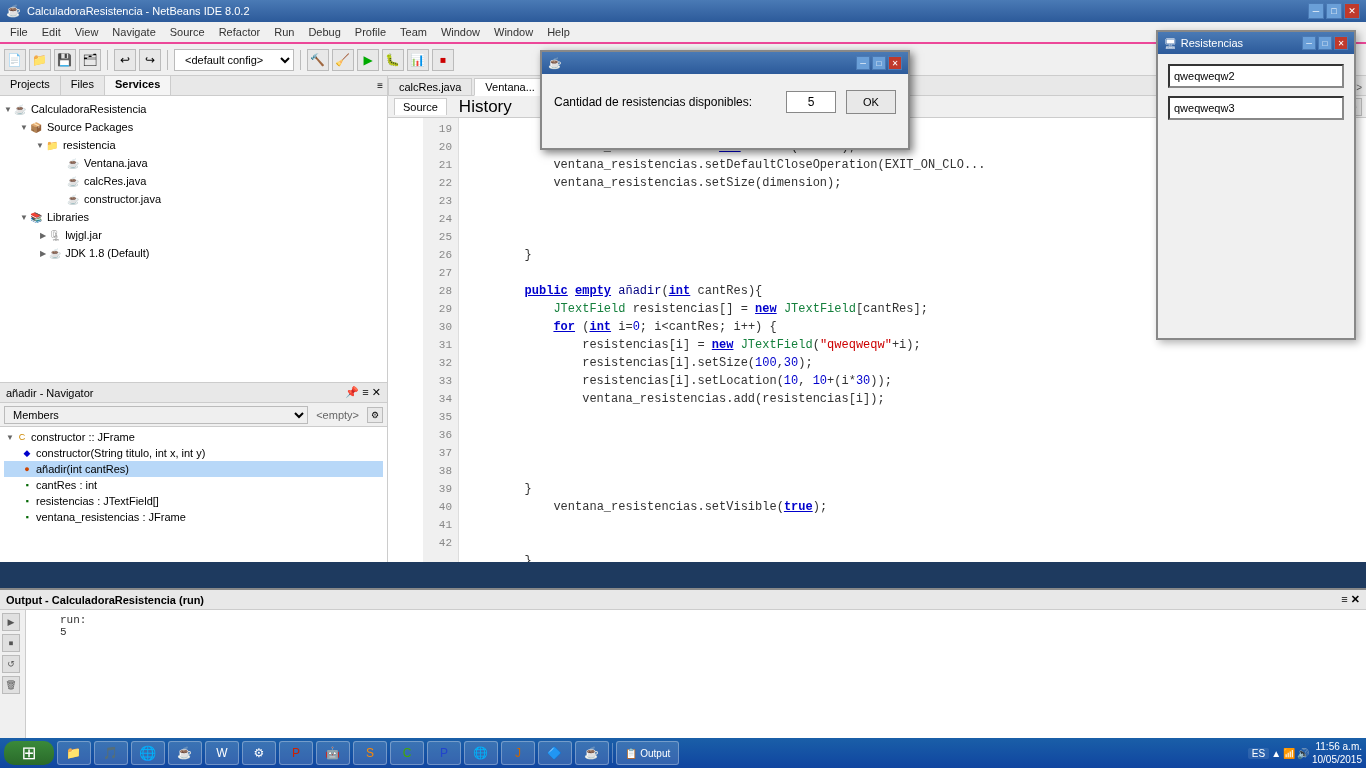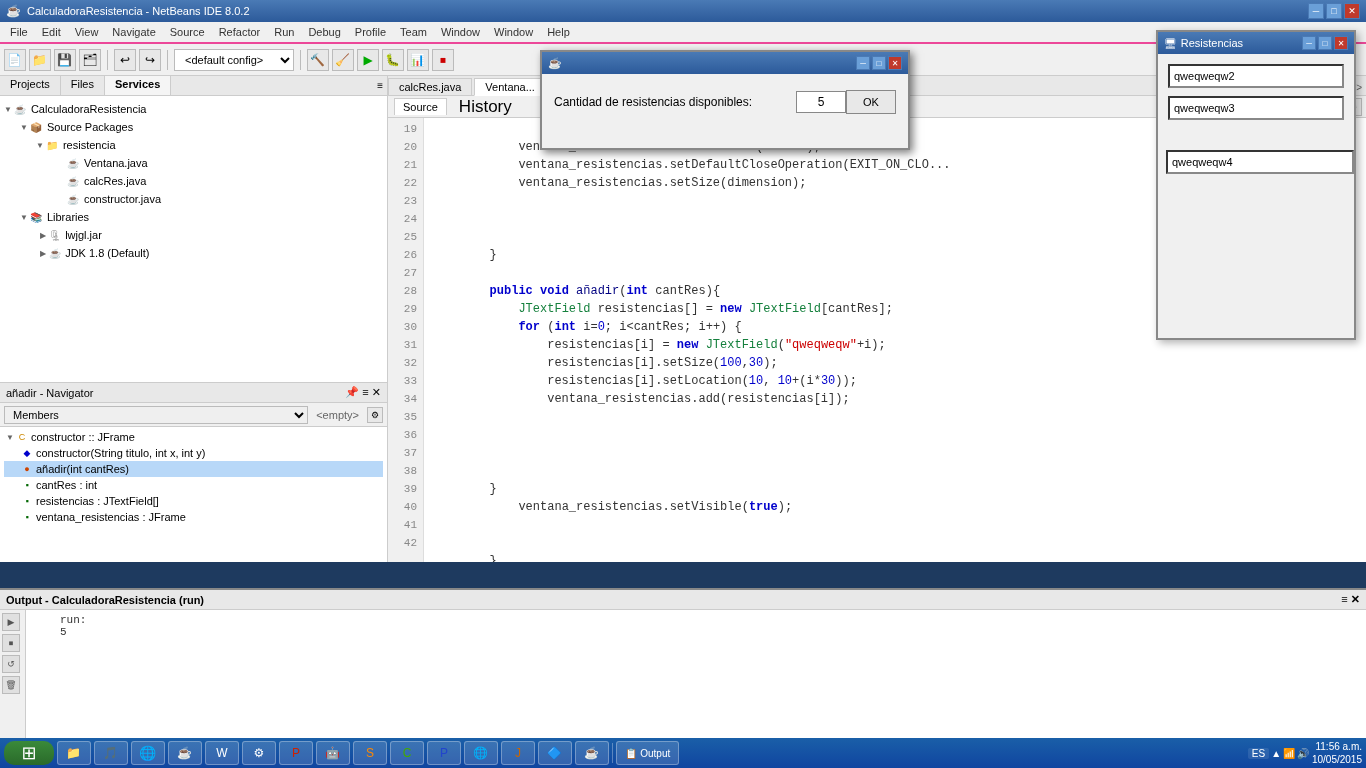--- a/index.html
+++ b/index.html
@@ -48,46 +48,46 @@
     .nav-item-icon { width: 14px; height: 14px; display: inline-flex; align-items: center; justify-content: center; font-size: 9px; margin-right: 2px; }
     .constructor-icon { color: #0000cc; }
     .method-icon { color: #cc4400; }
     .field-icon { color: #006600; }
 
     
     .editor-area { flex: 1; display: flex; flex-direction: column; background: white; }
     .editor-tabs { height: 20px; display: flex; background: #e8e8e8; border-bottom: 1px solid #ccc; align-items: flex-end; }
     .editor-tab { padding: 2px 10px; font-size: 11px; cursor: pointer; border: 1px solid #ccc; border-bottom: none; background: #e8e8e8; margin-right: 2px; }
     .editor-tab.active { background: white; border-bottom: 1px solid white; margin-bottom: -1px; }
-    .editor-content { flex: 1; overflow: auto; display: flex; font-family: 'Courier New', monospace; font-size: 12px; }
+    .editor-content { flex: 1; overflow: auto; display: flex; font-family: 'Courier New', monospace; font-size: 12px; margin-left: 35px; }
     .line-numbers { width: 36px; background: #f0f0f0; color: #888; text-align: right; padding-right: 6px; padding-top: 2px; border-right: 1px solid #ddd; font-size: 11px; line-height: 18px; user-select: none; }
     .code-content { flex: 1; padding: 2px 8px; line-height: 18px; white-space: pre; color: #333; }
 
     
-    .kw { color: #0000cc; font-weight: bold; }
+    .kw { color: #0000cc; font-weight: bold; text-decoration: underline; }
     .type { color: #15803d; }
     .str { color: #cc0000; }
     .method { color: #000080; }
     .var { color: #333; }
     .num { color: #0000cc; }
 
     
     .resistencias-window { position: absolute; right: 10px; top: 30px; width: 200px; height: 310px; background: #f0f0f0; border: 2px solid #888; box-shadow: 3px 3px 8px rgba(0,0,0,0.3); z-index: 10; }
     .res-title-bar { height: 22px; background: linear-gradient(to bottom, #4a7ab5, #2c5a9a); display: flex; align-items: center; justify-content: space-between; padding: 0 6px; color: white; font-size: 11px; }
     .res-controls { display: flex; gap: 2px; }
     .res-btn { width: 14px; height: 14px; display: flex; align-items: center; justify-content: center; font-size: 8px; background: #6a9fd8; border: 1px solid #4a7ab5; color: white; cursor: pointer; }
     .res-btn.close { background: #c0392b; }
     .res-content { padding: 10px; display: flex; flex-direction: column; gap: 8px; }
     .res-field { height: 24px; border: 2px inset #888; background: white; padding: 2px 4px; font-size: 11px; width: 100%; }
     .dialog { position: absolute; left: 540px; top: 50px; width: 370px; height: 100px; background: #f0f0f0; border: 2px solid #888; box-shadow: 3px 3px 8px rgba(0,0,0,0.5); }
     .dialog-title { height: 22px; background: linear-gradient(to bottom, #4a7ab5, #2c5a9a); display: flex; align-items: center; justify-content: space-between; padding: 0 6px; color: white; font-size: 11px; }
     .dialog-controls { display: flex; gap: 2px; }
     .dialog-btn-ctrl { width: 14px; height: 14px; display: flex; align-items: center; justify-content: center; font-size: 8px; background: #6a9fd8; border: 1px solid #4a7ab5; color: white; cursor: pointer; }
     .dialog-btn-ctrl.close { background: #c0392b; }
-    .dialog-content { display: flex; align-items: center; padding: 16px 12px; }
+    .dialog-content { display: flex; align-items: center; padding: 16px 12px; gap: 10px; }
     .dialog-label { font-size: 12px; flex: 1; }
     .dialog-input { width: 50px; height: 22px; border: 1px solid #888; background: white; padding: 0 4px; font-size: 12px; text-align: center; }
     .dialog-ok { width: 50px; height: 24px; background: #e8e8e8; border: 1px solid #888; font-size: 11px; cursor: pointer; }
 
     
     .output-panel { position: absolute; bottom: 30px; left: 0; right: 0; height: 150px; background: white; border-top: 2px solid #888; z-index: 5; }
     .output-header { height: 20px; background: #e8e8e8; display: flex; align-items: center; justify-content: space-between; padding: 0 6px; border-bottom: 1px solid #ccc; font-size: 11px; font-weight: bold; }
     .output-content { margin-left: 26px; padding: 4px 8px; font-family: 'Courier New', monospace; font-size: 11px; color: #333; height: 130px; overflow: auto; }
     .output-body { display: flex; height: 130px; }
     .output-side { width: 26px; background: #f0f0f0; border-right: 1px solid #ccc; padding: 3px 2px; display: flex; flex-direction: column; gap: 3px; }
@@ -298,21 +298,21 @@
       </div>
       <div class="code-content">
 <span>            <span class="var">ventana_resistencias</span> = <span class="kw">new</span> <span class="type">JFrame</span>(titulo);</span>
 <span>            <span class="var">ventana_resistencias</span>.setDefaultCloseOperation(<span class="var">EXIT_ON_CLO</span>...</span>
 <span>            <span class="var">ventana_resistencias</span>.setSize(dimension);</span>
 <span></span>
 <span></span>
 <span></span>
 <span>        }</span>
 <span></span>
-<span>        <span class="kw">public</span> <span class="kw">void</span> <span class="method">añadir</span>(<span class="kw">int</span> cantRes){</span>
+<span>        <span class="kw">public</span> <span class="kw">empty</span> <span class="method">añadir</span>(<span class="kw">int</span> cantRes){</span>
 <span>            <span class="type">JTextField</span> resistencias[] = <span class="kw">new</span> <span class="type">JTextField</span>[cantRes];</span>
 <span>            <span class="kw">for</span> (<span class="kw">int</span> i=<span class="num">0</span>; i&lt;cantRes; i++) {</span>
 <span>                resistencias[i] = <span class="kw">new</span> <span class="type">JTextField</span>(<span class="str">"qweqweqw"</span>+i);</span>
 <span>                resistencias[i].setSize(<span class="num">100</span>,<span class="num">30</span>);</span>
 <span>                resistencias[i].setLocation(<span class="num">10</span>, <span class="num">10</span>+(i*<span class="num">30</span>));</span>
 <span>                <span class="var">ventana_resistencias</span>.add(resistencias[i]);</span>
 <span></span>
 <span></span>
 <span></span>
 <span></span>
@@ -336,23 +336,20 @@
       <div class="res-btn">─</div>
       <div class="res-btn">□</div>
       <div class="res-btn close">✕</div>
     </div>
   </div>
   <div class="res-content">
     <input class="res-field" type="text" value="qweqweqw2" style="">
     <input class="res-field" type="text" value="qweqweqw3" style="">
   </div>
 
-  <div style="padding-left:8px; margin-top:20px;">
-    <input class="res-field" type="text" value="qweqweqw4" style="">
-  </div>
 </div>
 
 <div class="dialog">
   <div class="dialog-title">
     <span>☕</span>
     <div class="dialog-controls">
       <div class="dialog-btn-ctrl">─</div>
       <div class="dialog-btn-ctrl">□</div>
       <div class="dialog-btn-ctrl close">✕</div>
     </div>

